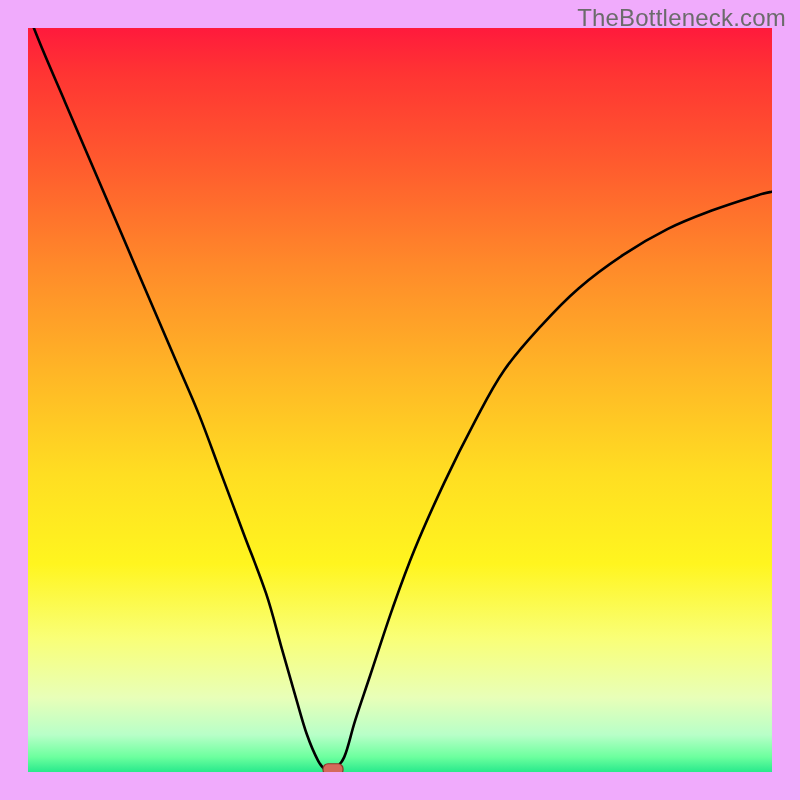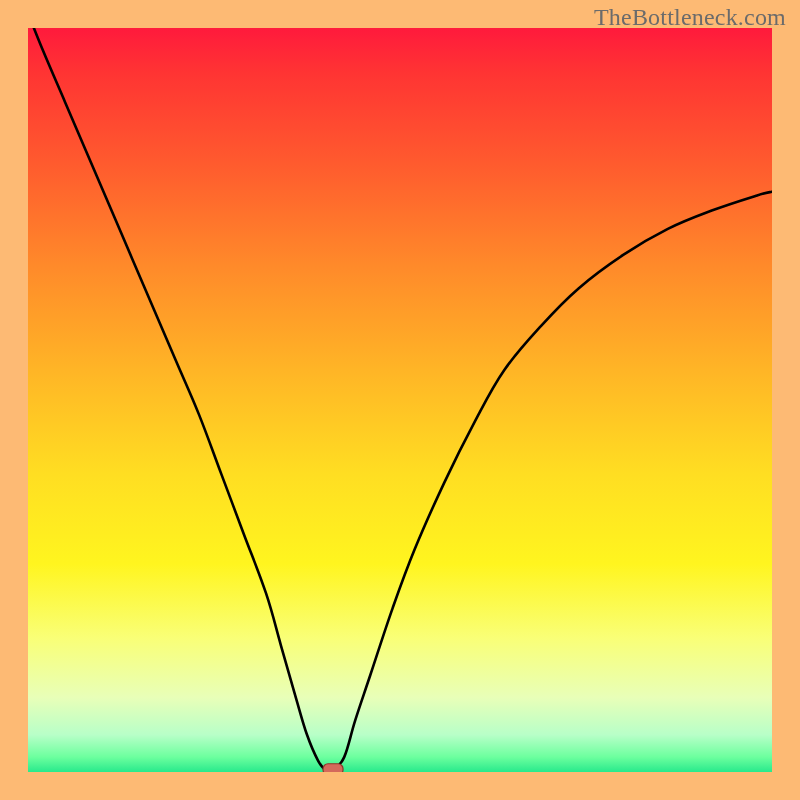--- a/index.html
+++ b/index.html
@@ -8,22 +8,21 @@
     width: 800px;
     height: 800px;
     background: #000;
     font-family: Arial, Helvetica, sans-serif;
     overflow: hidden;
   }
   .outer {
     position: relative;
     width: 800px;
     height: 800px;
-    background: #fdba74;
-    font-family: Liberation Serif, serif;
+    background: #f0abfc;
   }
   .watermark {
     position: absolute;
     top: 4px;
     right: 14px;
     color: #6b6b6b;
     font-size: 24px;
     font-weight: 500;
     letter-spacing: 0.2px;
     z-index: 50;

